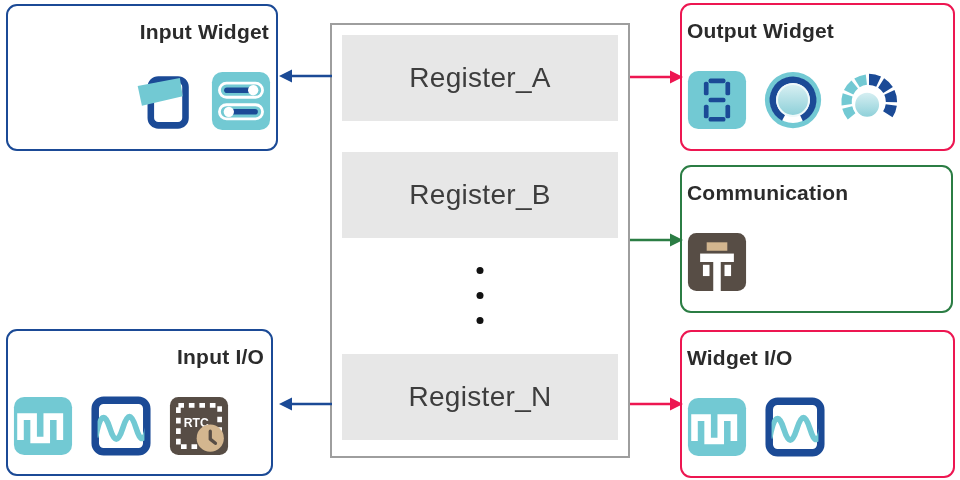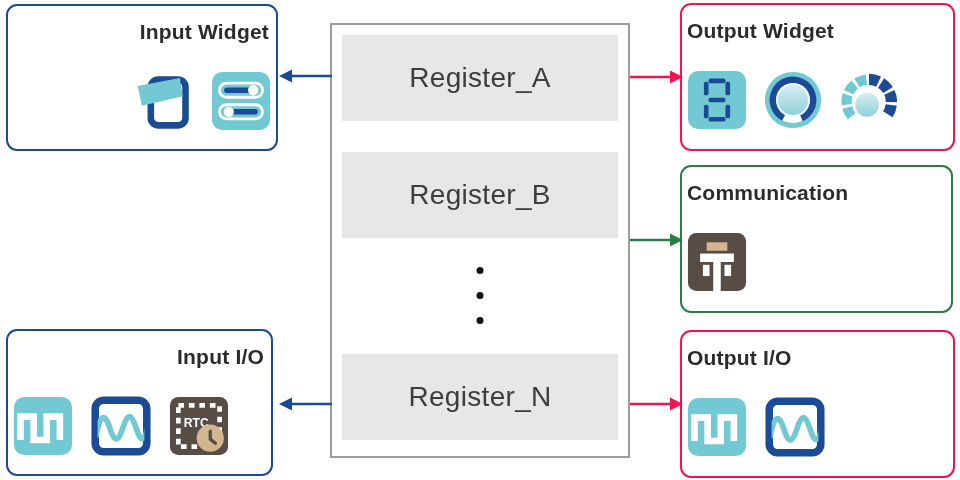--- a/index.html
+++ b/index.html
@@ -173,21 +173,21 @@
         <svg viewBox="0 0 64 64">
           <path d="M13.6 49.4 A24 24 0 0 1 32 10" fill="none" class="s-teal" stroke-width="11" stroke-dasharray="10.6 3"></path>
           <path d="M32 10 A24 24 0 0 1 50.4 49.4" fill="none" class="s-navy" stroke-width="12" stroke-dasharray="10.6 3"></path>
           <circle cx="30" cy="37" r="14" fill="url(#g-knob)" stroke="#fff" stroke-width="2.5"></circle>
         </svg>
       </span>
     </div>
   </div>
 
   <div class="box pink-b" style="left:680px;top:330px;width:275px;height:148px;">
-    <div class="box-title">Output I/O</div>
+    <div class="box-title">Widget I/O</div>
     <div class="icon-row">
       <span class="icon">
         <svg viewBox="0 0 64 64">
           <rect x="1" y="1" width="62" height="62" rx="11" class="i-teal"></rect>
           <path d="M8 47 V22 H22 V47 H36 V22 H50 V47" fill="none" stroke="#fff" stroke-width="7"></path>
         </svg>
       </span>
       <span class="icon">
         <svg viewBox="0 0 64 64">
           <clipPath id="clip-sine-2">

